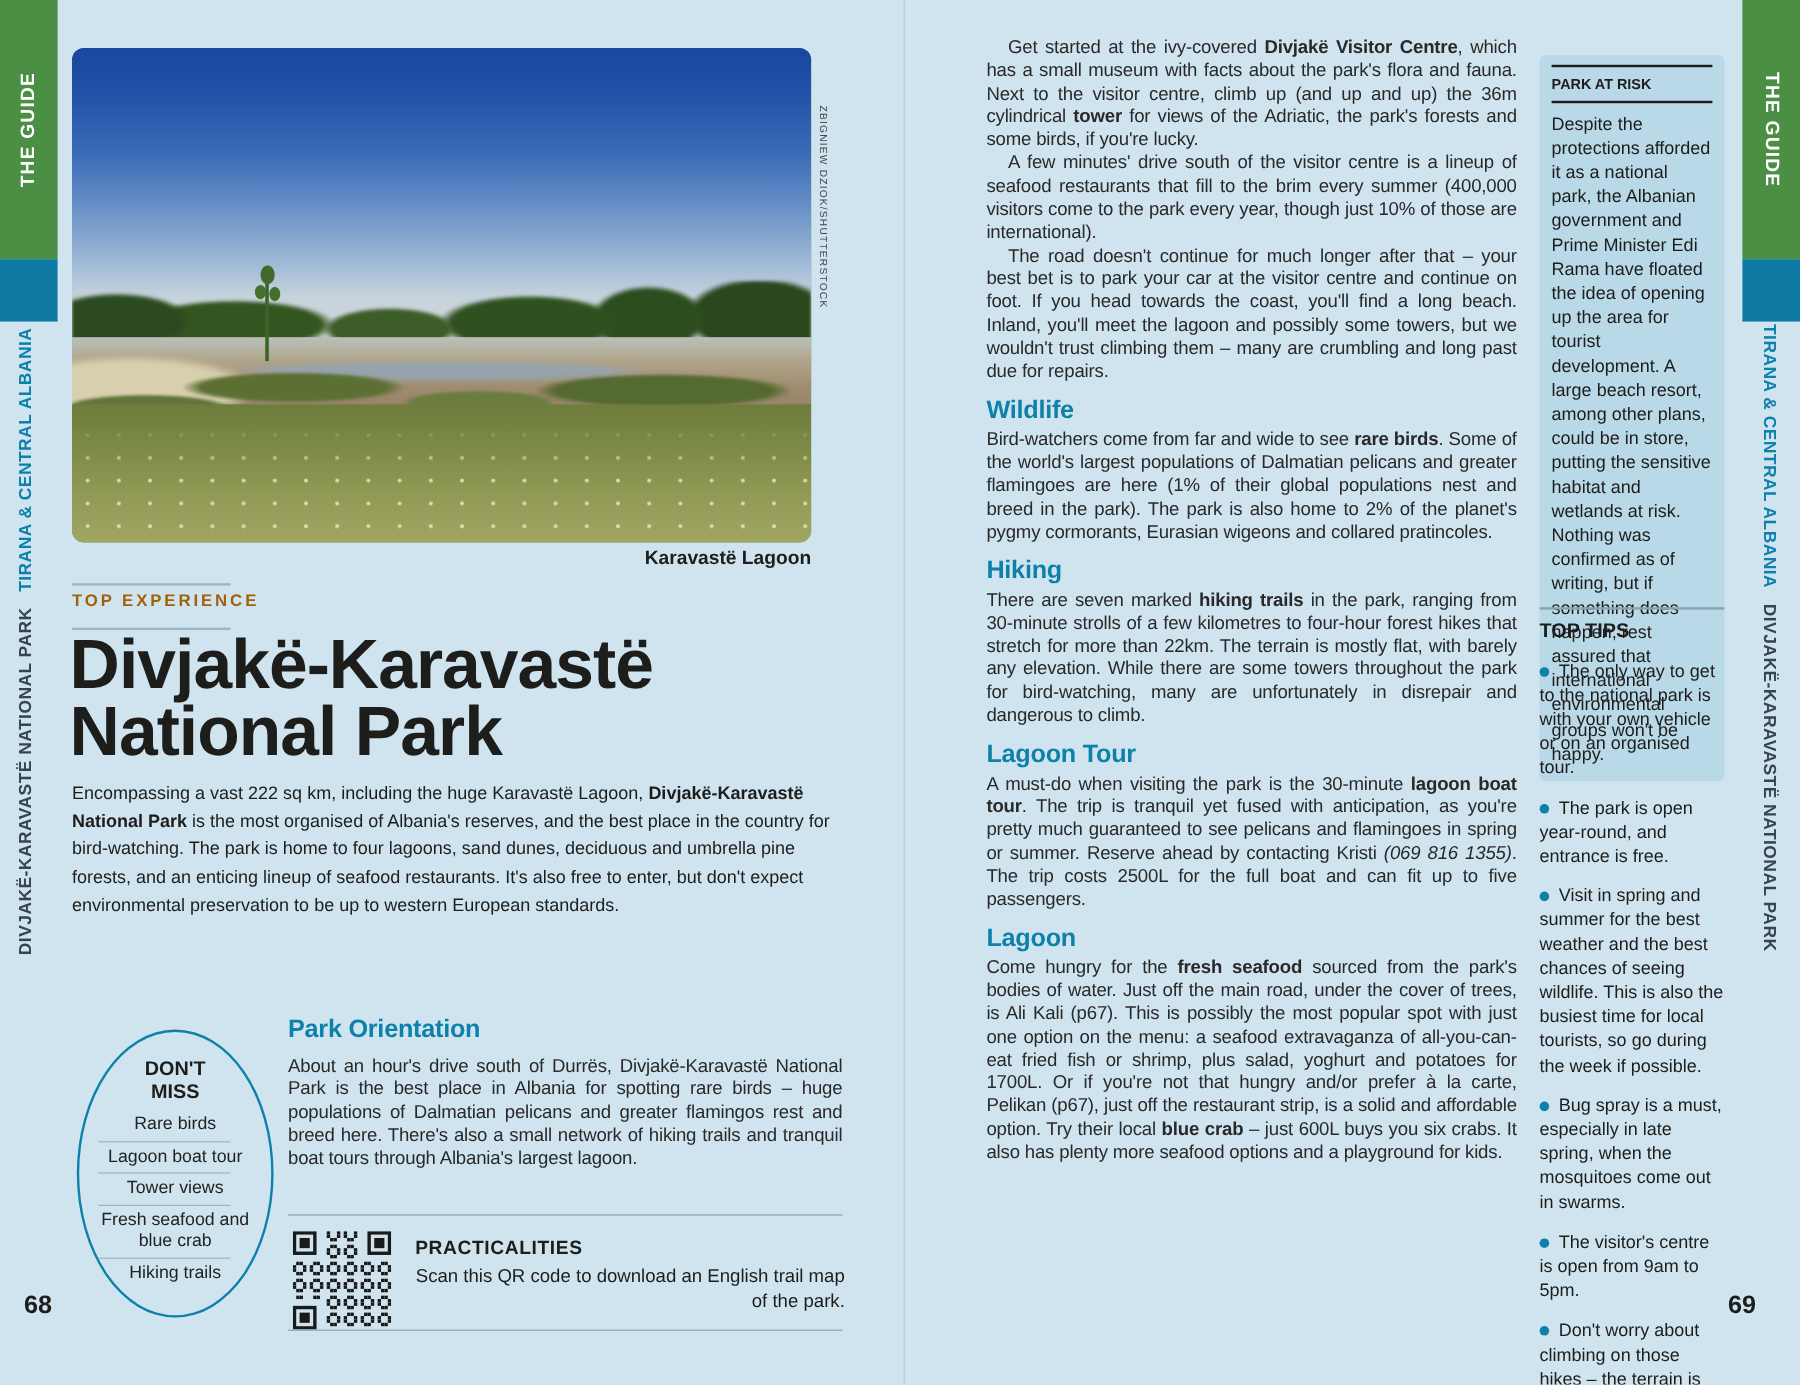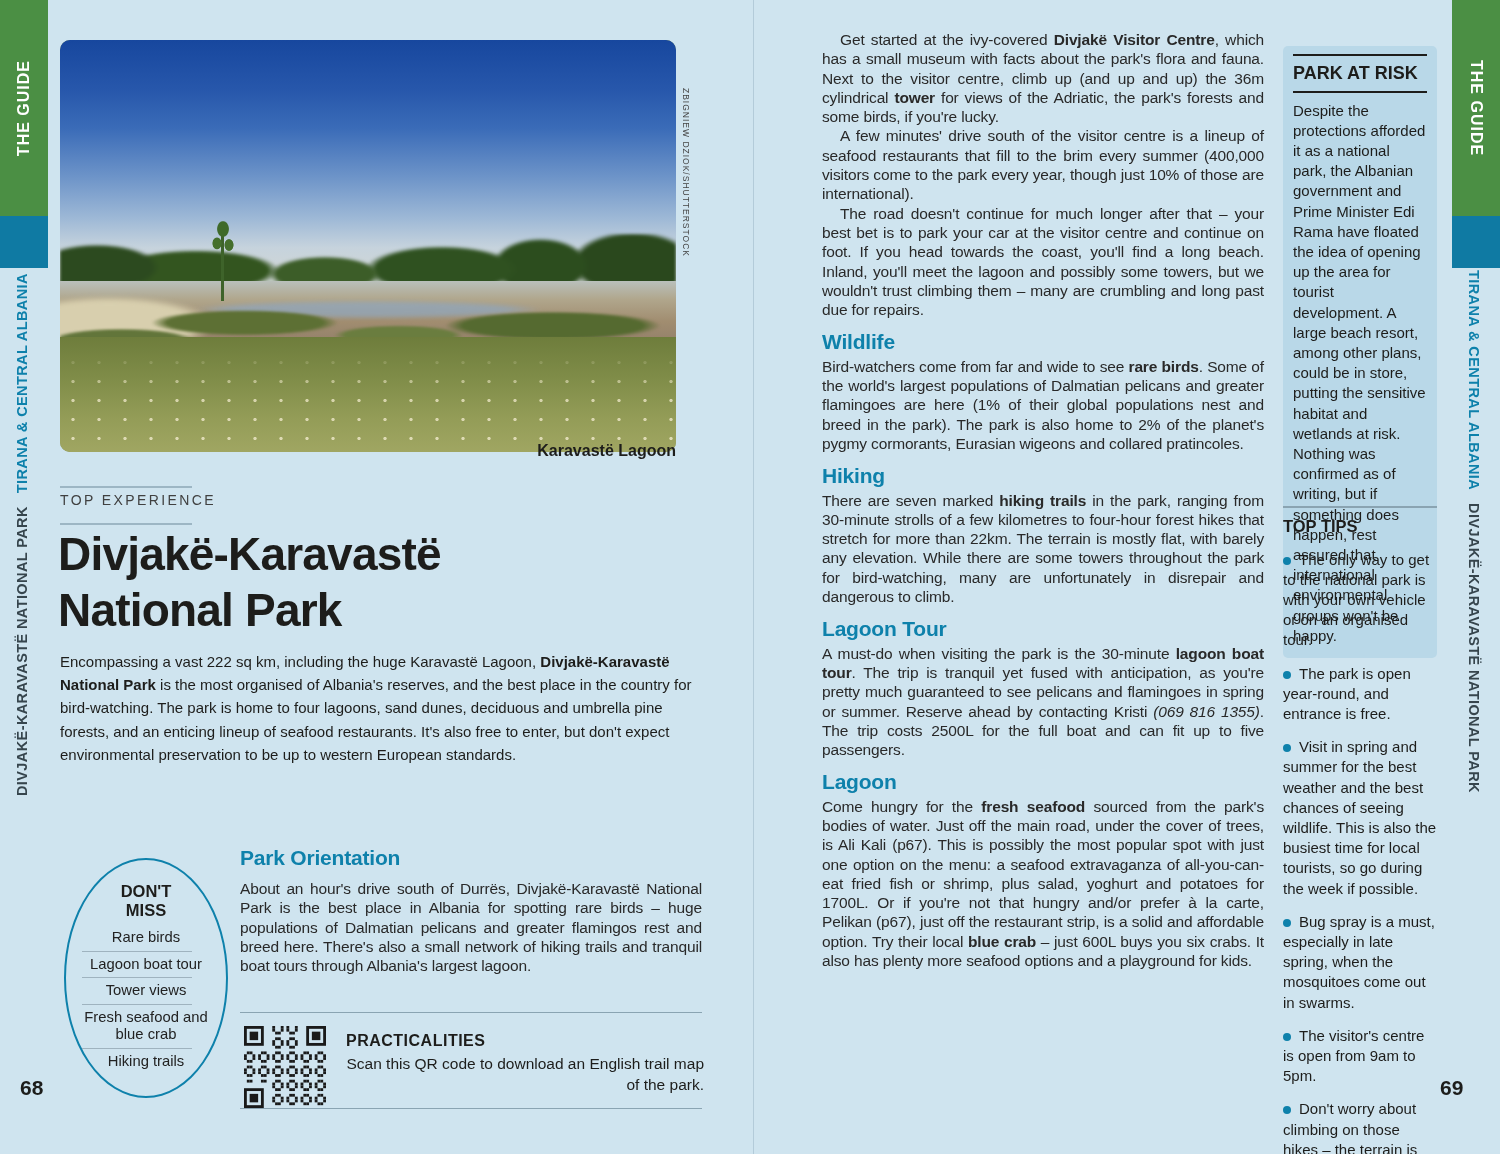--- a/index.html
+++ b/index.html
@@ -54,26 +54,26 @@
   .ph-thistle{left:24%;top:44%;width:30px;height:80px;filter:blur(.4px);
     background:
       radial-gradient(ellipse 9px 12px at 50% 10%,#3f6a2a 0 60%,transparent 70%),
       radial-gradient(ellipse 7px 9px at 30% 28%,#456f2c 0 60%,transparent 70%),
       radial-gradient(ellipse 7px 9px at 70% 30%,#456f2c 0 60%,transparent 70%),
       linear-gradient(180deg,transparent 18%,#3e632a 18% 100%);
     background-repeat:no-repeat;background-size:100% 100%, 100% 100%, 100% 100%, 3px 100%;
     background-position:0 0,0 0,0 0,center bottom;}
 
   .credit{left:681px;top:88px;font-size:8.5px;letter-spacing:1px;color:#454545;}
-  .caption{left:60px;top:442px;width:616px;text-align:right;font-weight:bold;font-size:16px;color:#1d1d1b;}
+  .caption{left:60px;top:457px;width:616px;text-align:right;font-weight:bold;font-size:16px;color:#1d1d1b;}
 
   .krule{left:60px;width:132px;height:2px;background:#9db6c4;}
-  .kicker{left:60px;top:492px;font-size:14px;font-weight:400;letter-spacing:2.4px;color:#404040;}
-
-  .title{left:58px;top:526px;width:660px;font-size:46px;line-height:56px;font-weight:800;
+  .kicker{left:60px;top:492px;font-size:14px;font-weight:700;letter-spacing:2.4px;color:#a16207;}
+
+  .title{left:58px;top:526px;width:660px;font-size:58px;line-height:56px;font-weight:800;
          letter-spacing:-0.8px;color:#1d1d1b;}
   .intro{left:60px;top:650px;width:645px;font-size:15px;line-height:23.2px;font-weight:500;color:#1d1d1b;}
   .intro b{font-weight:800;}
 
   .oval{left:64px;top:858px;width:164px;height:240px;border:2.5px solid #0e81ab;border-radius:50%;
         display:flex;flex-direction:column;align-items:center;justify-content:center;
         box-sizing:border-box;padding:8px 16px;background:transparent;}
   .dm-title{font-weight:800;font-size:16.5px;line-height:19px;text-align:center;margin-bottom:5px;}
   .dm-item{font-size:14.8px;line-height:17.5px;text-align:center;color:#222;padding:4px 0;}
   .dm-sep{width:110px;height:1px;background:#9fb3bf;}
@@ -89,21 +89,21 @@
 
   .rp{left:822px;top:30px;width:442px;}
   .rp p{margin:0;}
   .rp p.ind{text-indent:18px;}
   .rp .sec-head{margin:13px 0 5px;}
   .rp i{font-style:italic;}
 
   .risk-box{left:1283px;top:46px;width:154px;background:#b9d8e8;border-radius:5px;
             box-sizing:border-box;padding:8px 10px 12px;}
   .risk-topline{height:2px;background:#1d1d1b;margin-bottom:7px;}
-  .risk-title{font-size:18px;font-weight:800;color:#1d1d1b;}
+  .risk-title{font-size:12px;font-weight:800;color:#1d1d1b;}
   .risk-midline{height:1.5px;background:#1d1d1b;margin:7px 0 8px;}
   .small-body{font-size:15px;line-height:20.2px;color:#1d1d1b;}
 
   .tips{left:1283px;top:506px;width:154px;}
   .tips-rule{height:1.5px;background:#8aa4b2;margin-bottom:9px;}
   .tips-title{font-size:16.5px;font-weight:800;color:#1d1d1b;margin-bottom:14px;}
   .tip{margin-bottom:13px;}
   .dot{display:inline-block;width:8px;height:8px;border-radius:50%;background:#0e81ab;margin-right:8px;}
 
   .pagenum{font-size:21px;font-weight:700;color:#1d1d1b;}

